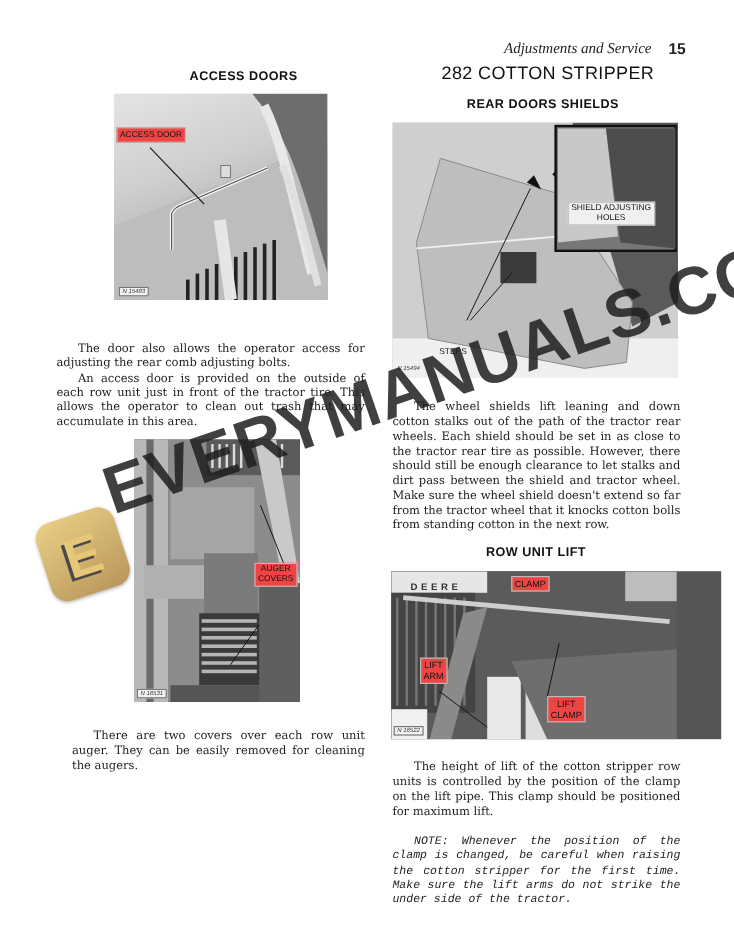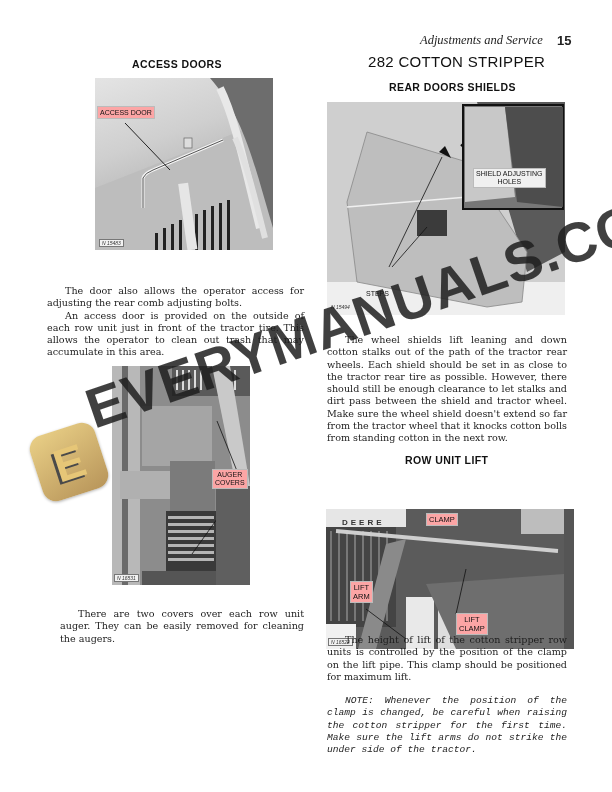--- a/index.html
+++ b/index.html
@@ -8,34 +8,34 @@
   .abs { position:absolute; }
   .running-head { left:420px; top:33px; font-family:"Liberation Serif", serif; font-style:italic; font-size:12.5px; color:#222; }
   .page-num { left:557px; top:33px; font-family:"Liberation Sans", sans-serif; font-size:13px; font-weight:bold; color:#222; }
   .h-main { left:368px; top:53px; font-family:"Liberation Sans", sans-serif; font-weight:normal; font-size:15px; letter-spacing:0.3px; color:#111; }
   .h-sec { font-family:"Liberation Sans", sans-serif; font-weight:bold; font-size:10.5px; letter-spacing:0.4px; color:#111; }
   .para { font-family:"DejaVu Serif", serif; font-size:9.6px; line-height:12.3px; color:#1d1d1d; text-align:justify; }
   .para p { margin:0; text-indent:18px; }
   .note { font-style:italic;font-family:Liberation Mono, monospace; }
   .photo { overflow:hidden; }
   .photo-tag { position:absolute; background:#f2f2f2; border:1px solid #777; font-family:"Liberation Sans", sans-serif; font-size:5px; font-style:italic; padding:0 2px; color:#333; }
-  .callout { position:absolute; background:#fca5a5; font-family:"Liberation Sans", sans-serif; font-size:7.5px; line-height:9px; text-align:center; padding:1px 2px; color:#111; border:1px solid #bbb; }
+  .callout { position:absolute; background:#ef4444; font-family:"Liberation Sans", sans-serif; font-size:7.5px; line-height:9px; text-align:center; padding:1px 2px; color:#111; border:1px solid #bbb; }
   .watermark { left:88px; top:378px; font-family:"Liberation Sans", sans-serif; font-weight:bold; font-size:56px; letter-spacing:1px;
                color:rgba(30,30,30,0.85); transform:rotate(-19deg); transform-origin:left center; white-space:nowrap; }
   .logo { left:35px; top:428px; width:68px; height:68px; border-radius:14px; transform:rotate(-18deg);
           background:linear-gradient(160deg,#e9cf86,#b8955a); box-shadow:0 1px 3px rgba(0,0,0,0.3); }
 </style>
 </head>
 <body>
 
 <div class="abs running-head">Adjustments and Service</div>
 <div class="abs page-num">15</div>
 <div class="abs h-main">282 COTTON STRIPPER</div>
 
-<div class="abs h-sec" style="left:132px; top:58px;">ACCESS DOORS</div>
+<div class="abs h-sec" style="left:158px; top:58px;">ACCESS DOORS</div>
 
 <div class="abs photo" style="left:95px; top:78px; width:178px; height:172px; background:linear-gradient(160deg,#e4e4e4 0%,#cfcfcf 35%,#b7b7b7 60%,#8a8a8a 100%);">
   <svg width="178" height="172" style="position:absolute;left:0;top:0;">
     <polygon points="0,110 178,40 178,172 0,172" fill="#bdbdbd"></polygon>
     <path d="M115,0 C150,40 160,90 178,150 L178,0 Z" fill="#6d6d6d"></path>
     <path d="M125,10 C140,40 150,90 165,150" stroke="#e8e8e8" stroke-width="8" fill="none"></path>
     <path d="M140,60 C150,80 160,120 170,160" stroke="#e0e0e0" stroke-width="6" fill="none"></path>
     <path d="M48,130 L48,100 Q50,95 58,92 L128,62" stroke="#f4f4f4" stroke-width="3" fill="none"></path>
     <path d="M48,130 L48,100 Q50,95 58,92 L128,62" stroke="#555" stroke-width="1" fill="none"></path>
     <rect x="89" y="60" width="8" height="10" fill="#ddd" stroke="#666" stroke-width="0.7"></rect>
@@ -133,21 +133,21 @@
   <div class="callout" style="left:37px; top:186px; font-size:7px; background:transparent; border:none;">STEPS</div>
   <div class="photo-tag" style="left:2px; top:202px; border:none; background:transparent;">N 15494</div>
 </div>
 
 <div class="abs para" style="left:327px; top:334px; width:240px;">
   <p>The wheel shields lift leaning and down cotton stalks out of the path of the tractor rear wheels. Each shield should be set in as close to the tractor rear tire as possible. However, there should still be enough clearance to let stalks and dirt pass between the shield and tractor wheel. Make sure the wheel shield doesn't extend so far from the tractor wheel that it knocks cotton bolls from standing cotton in the next row.</p>
 </div>
 
 <div class="abs h-sec" style="left:405px; top:454px;">ROW UNIT LIFT</div>
 
-<div class="abs photo" style="left:326px; top:476px; width:248px; height:140px; background:#555;margin-top:33px;">
+<div class="abs photo" style="left:326px; top:476px; width:275px; height:140px; background:#555;">
   <svg width="238" height="140" style="position:absolute;left:0;top:0;">
     <rect width="238" height="140" fill="#5b5b5b"></rect>
     <rect x="0" y="0" width="80" height="18" fill="#e6e6e6"></rect>
     <rect x="0" y="18" width="70" height="100" fill="#444"></rect>
     <g fill="#777">
         <rect x="4" y="22" width="2" height="90"></rect>
         <rect x="12" y="22" width="2" height="90"></rect>
         <rect x="20" y="22" width="2" height="90"></rect>
         <rect x="28" y="22" width="2" height="90"></rect>
         <rect x="36" y="22" width="2" height="90"></rect>

